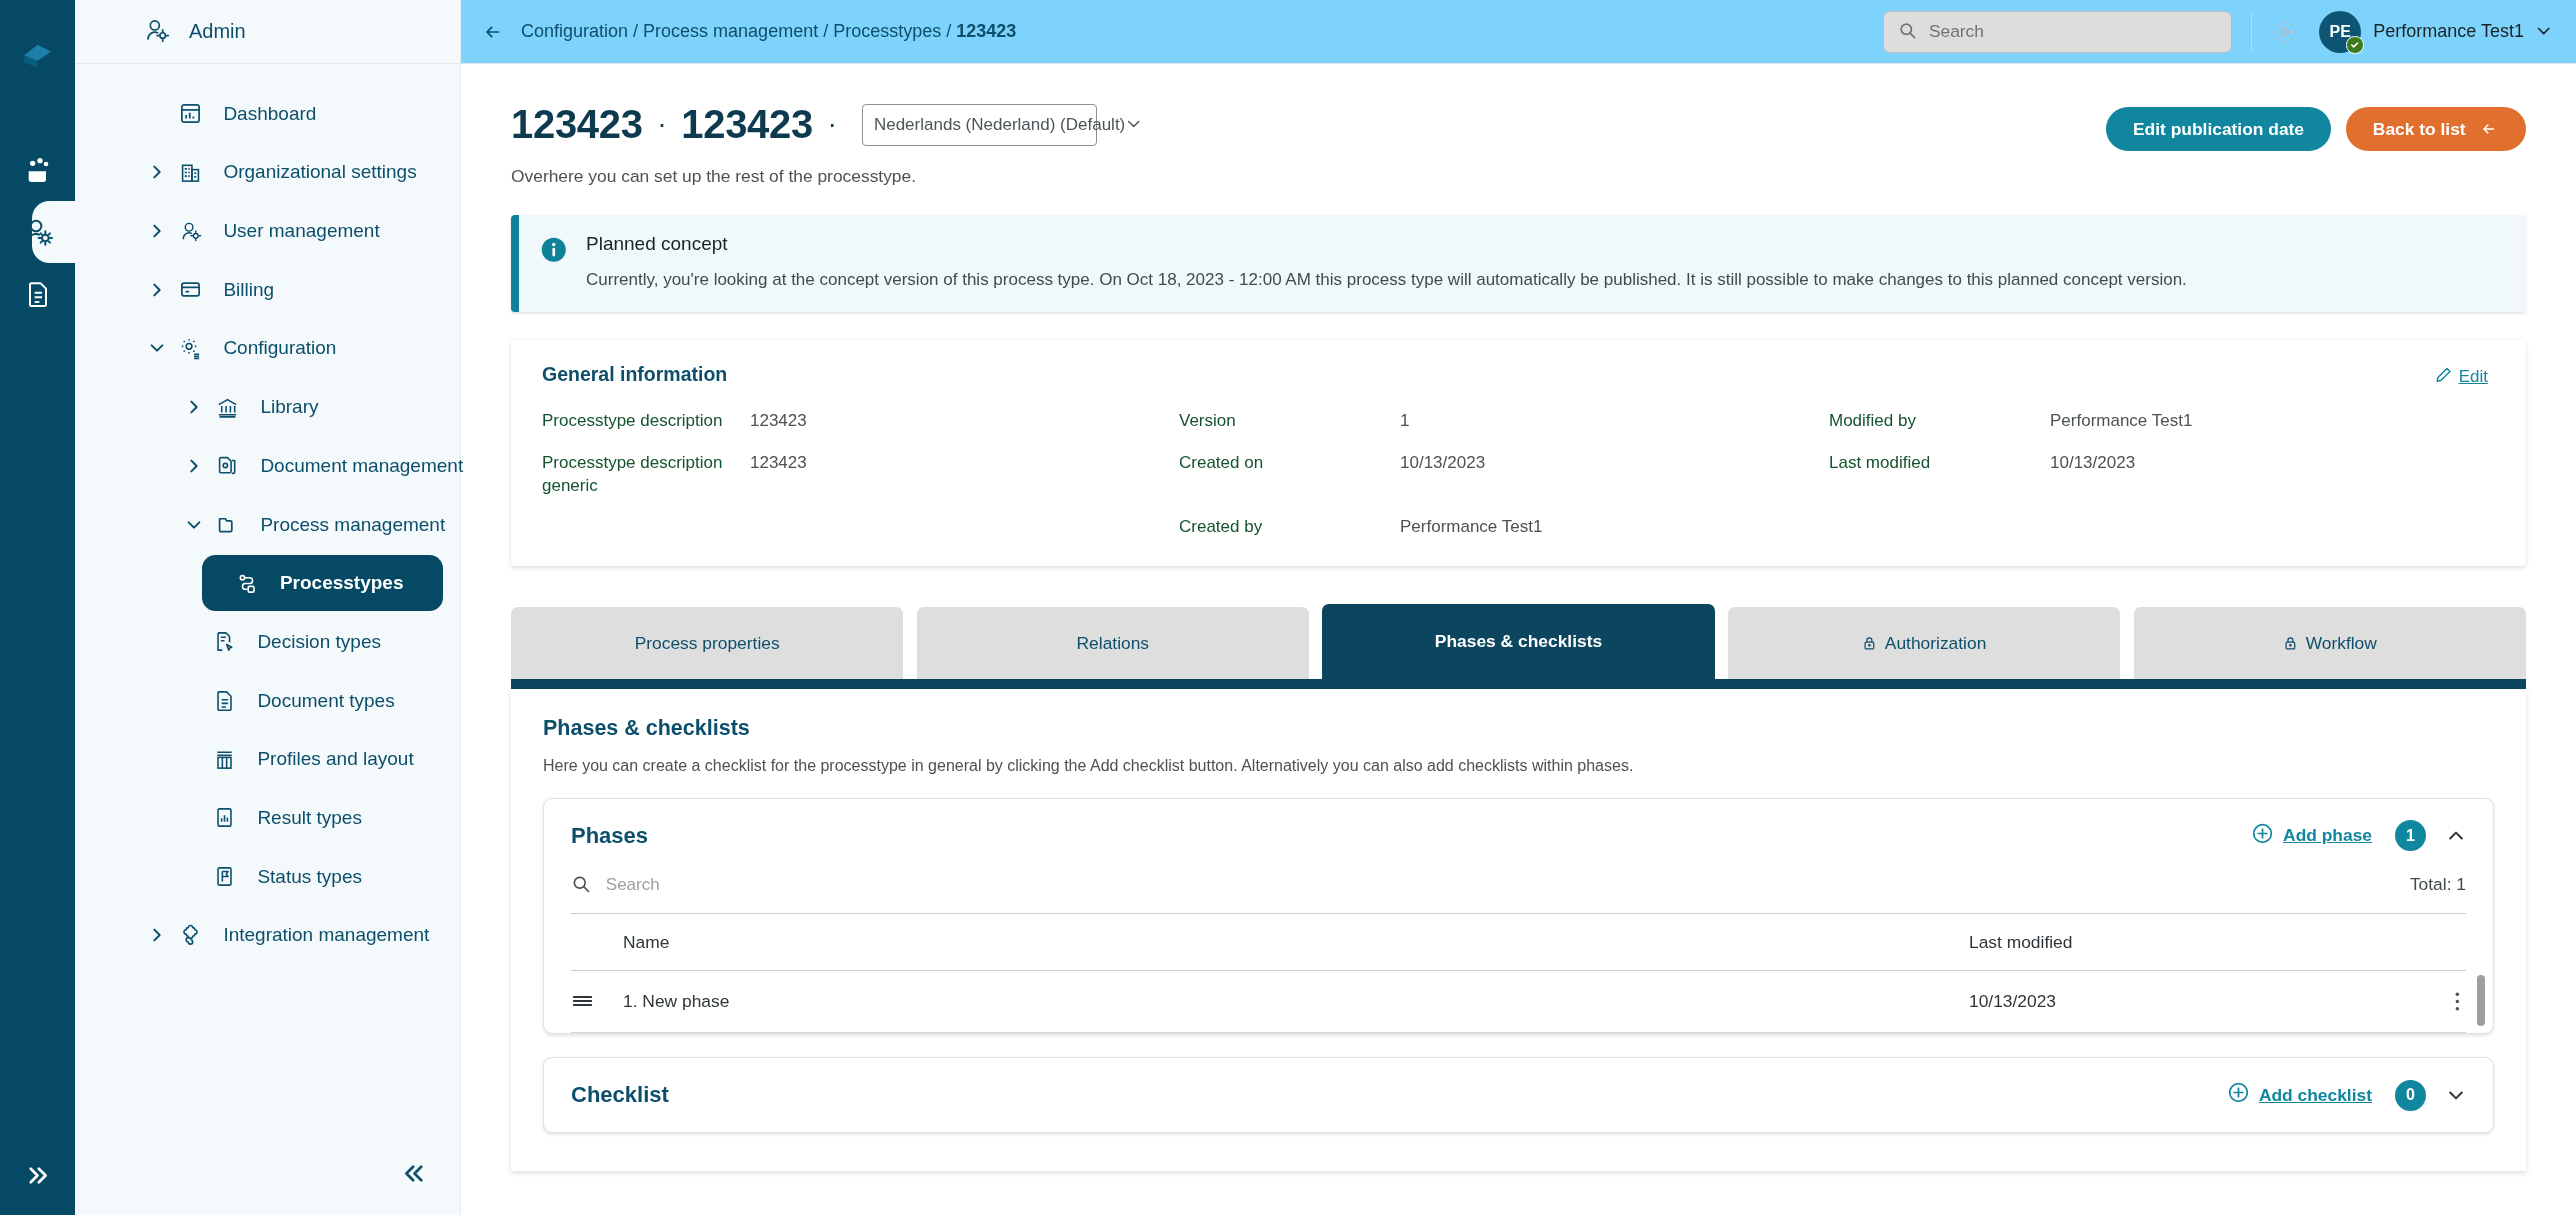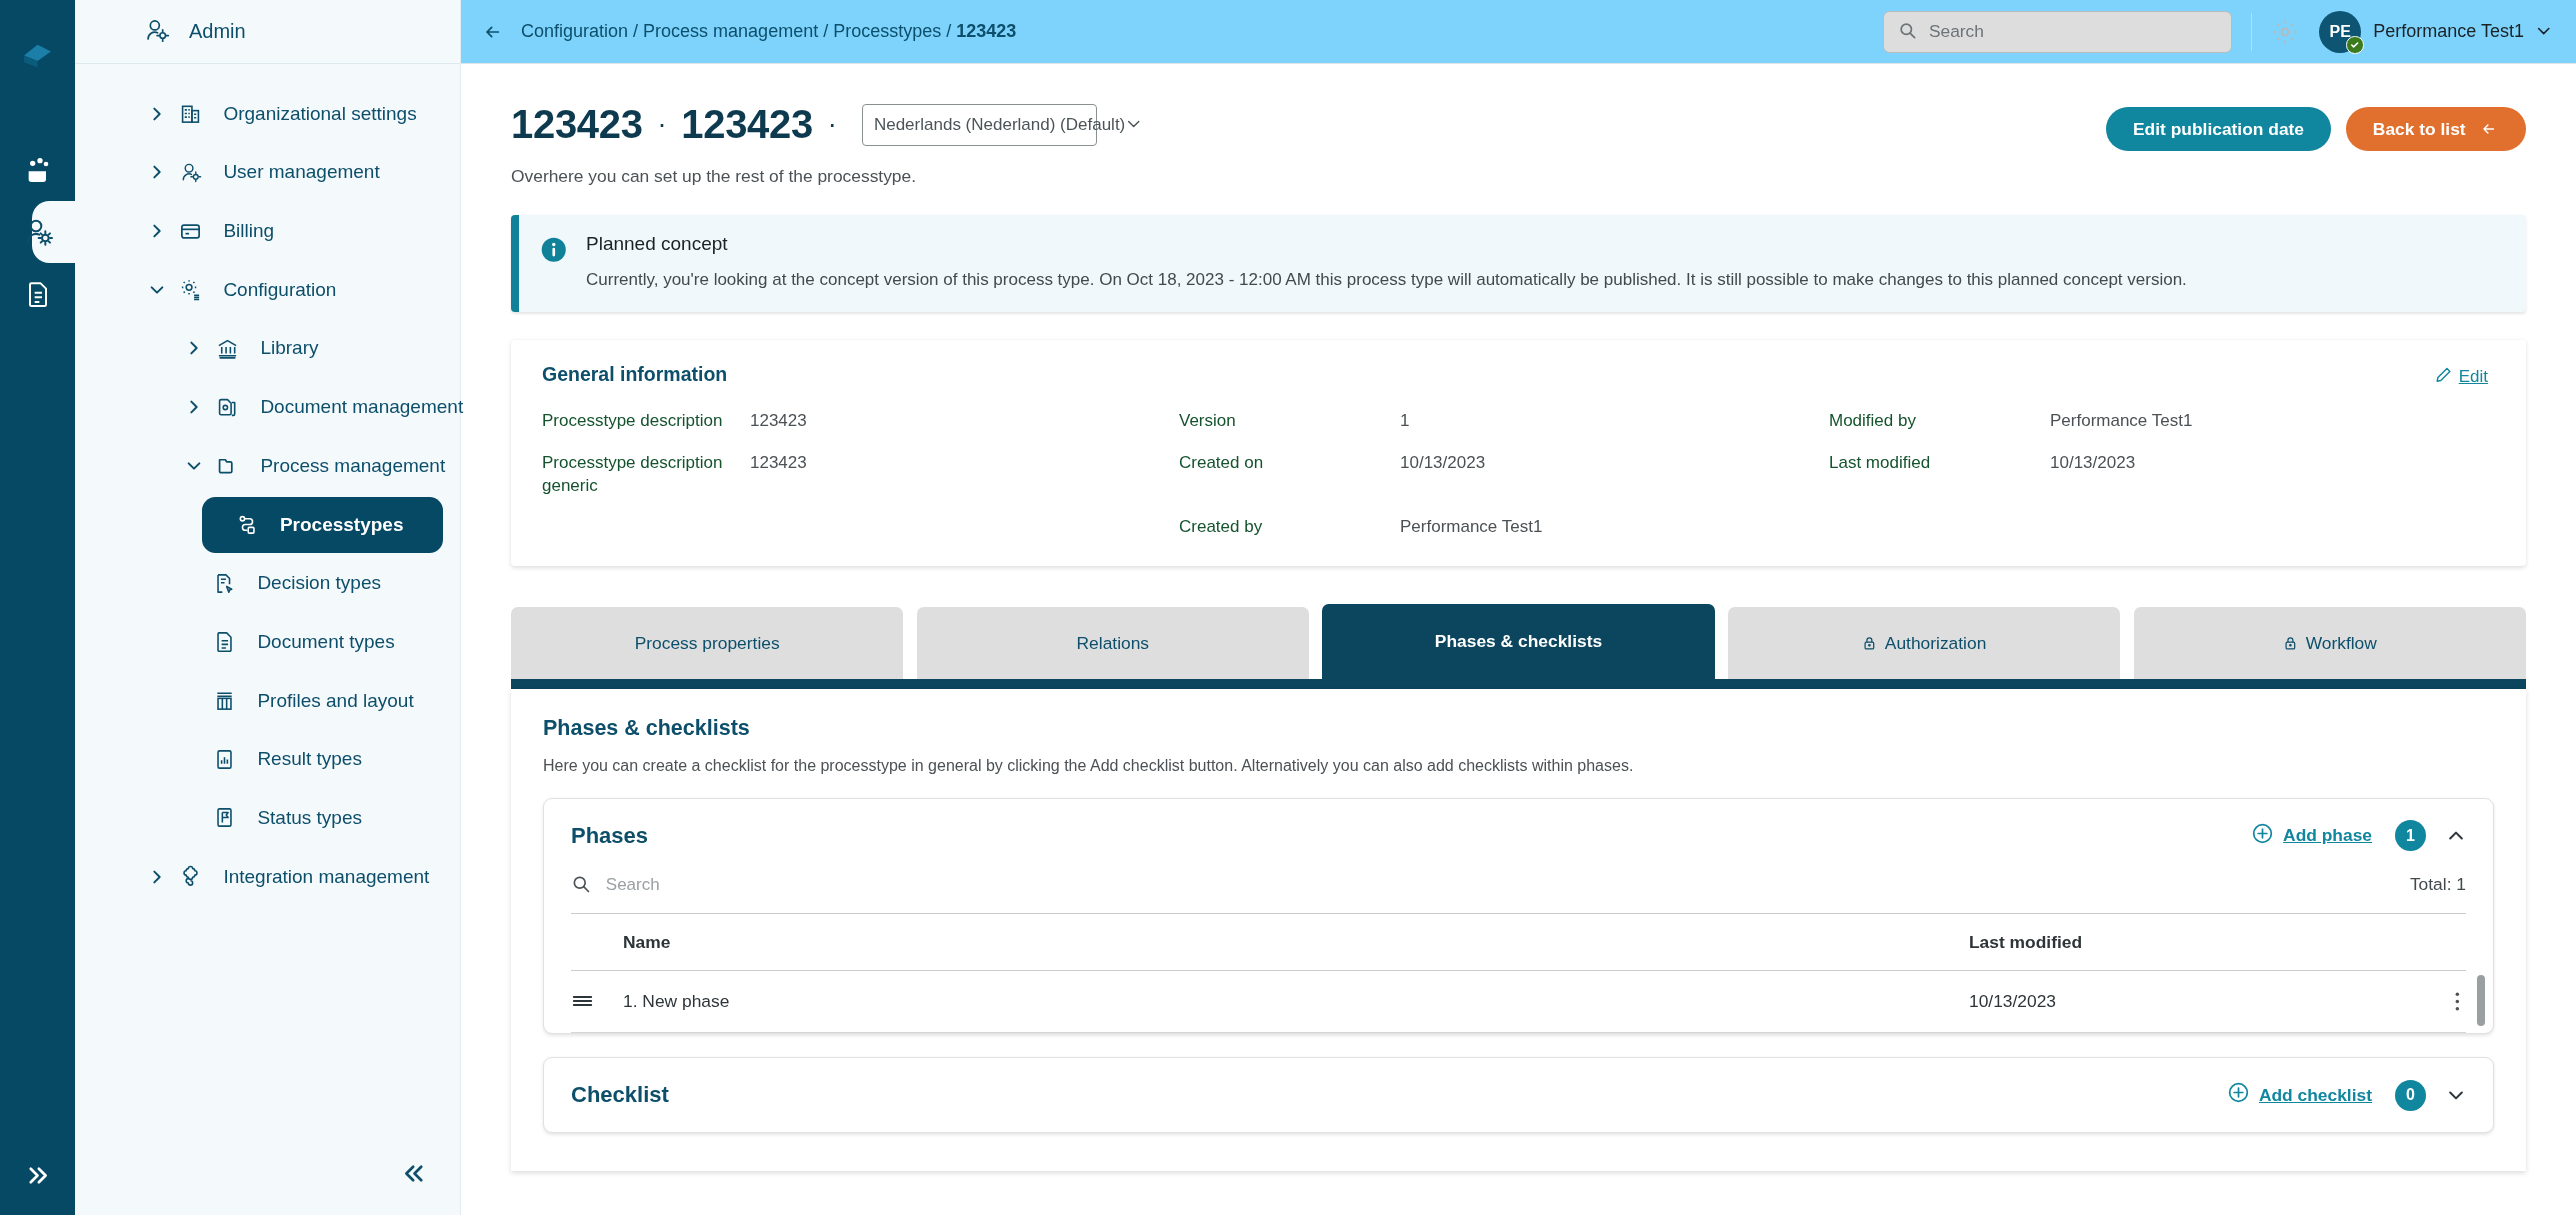--- a/index.html
+++ b/index.html
@@ -182,21 +182,21 @@
     margin-left: 23px;
   }
   .chev { margin-left: 20px; cursor: pointer; display:flex; }
 
   .sec-search { display: flex; align-items: center; padding: 5.4px 27px 17.4px 27px; }
   .sec-search .sph { font-size: 17px; color: #9aa0a3; margin-left: 14.8px; }
   .sec-total { margin-left: auto; font-size: 17.4px; color: #414a4d; }
 
   .tbl { padding: 0 27px 0 27px; }
   .tbl-head { display: flex; align-items: center; height: 58px; border-top: 0.7px solid #c9cccd; border-bottom: 0.7px solid #c9cccd; }
-  .th { font-size: 17.4px; color: #2e3538; font-weight: bold; }
+  .th { font-size: 17.4px; color: #2e3538; }
   .col-drag { width: 52px; flex: 0 0 52px; }
   .col-name { flex: 1; }
   .col-mod { width: 416px; flex: 0 0 416px; }
   .col-act { width: 81px; flex: 0 0 81px; display: flex; justify-content: flex-end; align-items: center; }
   .tbl-row { display: flex; align-items: center; height: 62px; border-bottom: 0.7px solid #d4d7d8; position: relative; }
   .td { font-size: 17.4px; color: #2e3538; }
   .kebab { cursor: pointer; display:flex; padding-right: 5.4px; }
   .row-scroll {
     position: absolute; right: -19px; top: 4px; width: 8px; height: 51px;
     background: #9a9fa2; border-radius: 4px;
@@ -254,20 +254,31 @@
             <path d="M9 39 a12 12 0 0 1 17 -11"></path>
             <circle cx="35" cy="33" r="5"></circle>
           <path d="M35 26v-3M35 43v-3M42 33h3M25 33h3"></path>
         </svg>
       </span>
       <span class="label">Admin</span>
     </div>
 
     <div class="nav-list">
 
+      <div class="nav-row lvl0">
+        <span class="caret empty"></span>
+        <span class="nicon">
+          <svg width="23" height="23" viewBox="0 0 32 32" fill="none" stroke="#0d4f6b" stroke-width="2.4">
+              <rect x="4" y="4" width="24" height="24" rx="3"></rect>
+              <path d="M4 11h24"></path>
+              <path d="M10 23v-5M15 23v-8M20 23v-3"></path>
+            </svg>
+        </span>
+        <span class="ntext">Dashboard</span>
+      </div>
 
       <div class="nav-row lvl0">
         <span class="caret">
           <svg width="16" height="16" viewBox="0 0 24 24" fill="none" stroke="#0d4f6b" stroke-width="3" stroke-linecap="round" stroke-linejoin="round">
               <path d="M8 4l8 8-8 8"></path>
             </svg>
         </span>
         <span class="nicon">
           <svg width="23" height="23" viewBox="0 0 32 32" fill="none" stroke="#0d4f6b" stroke-width="2.2">
               <rect x="5" y="6" width="13" height="22"></rect>

